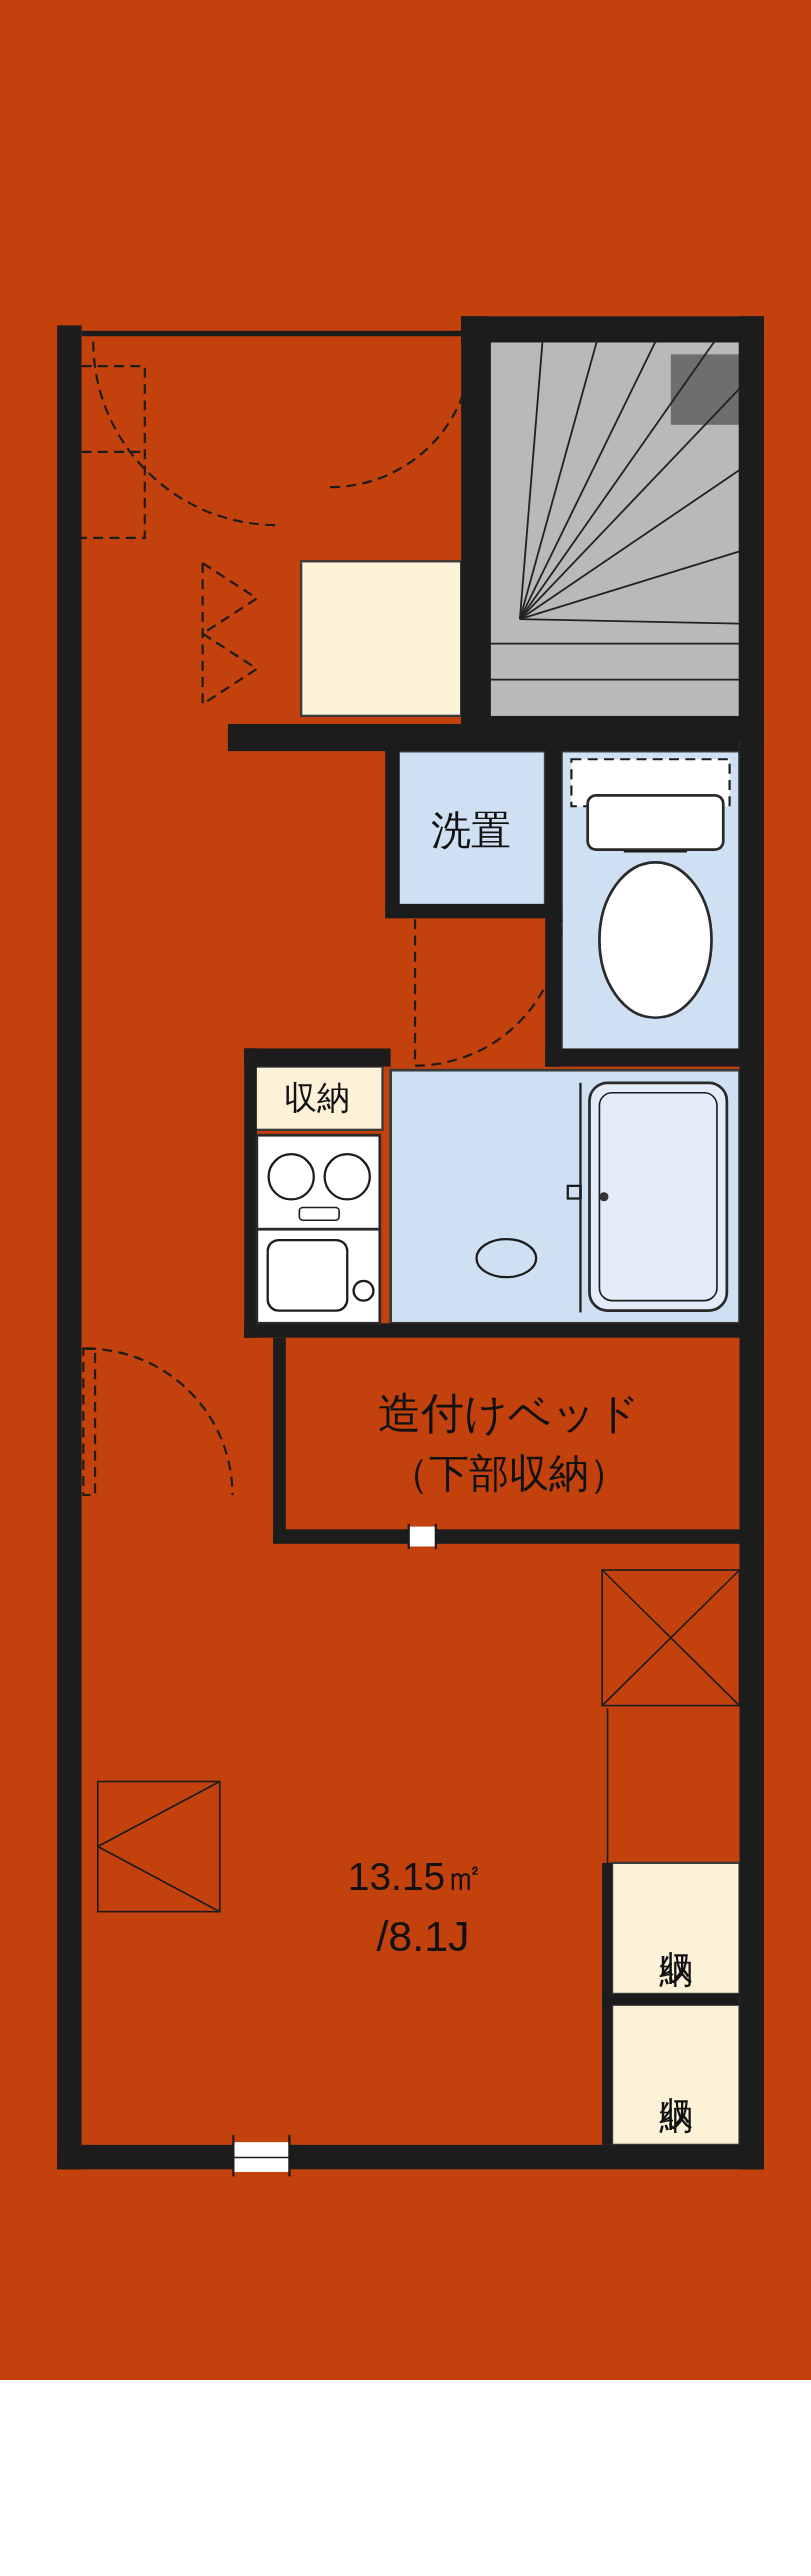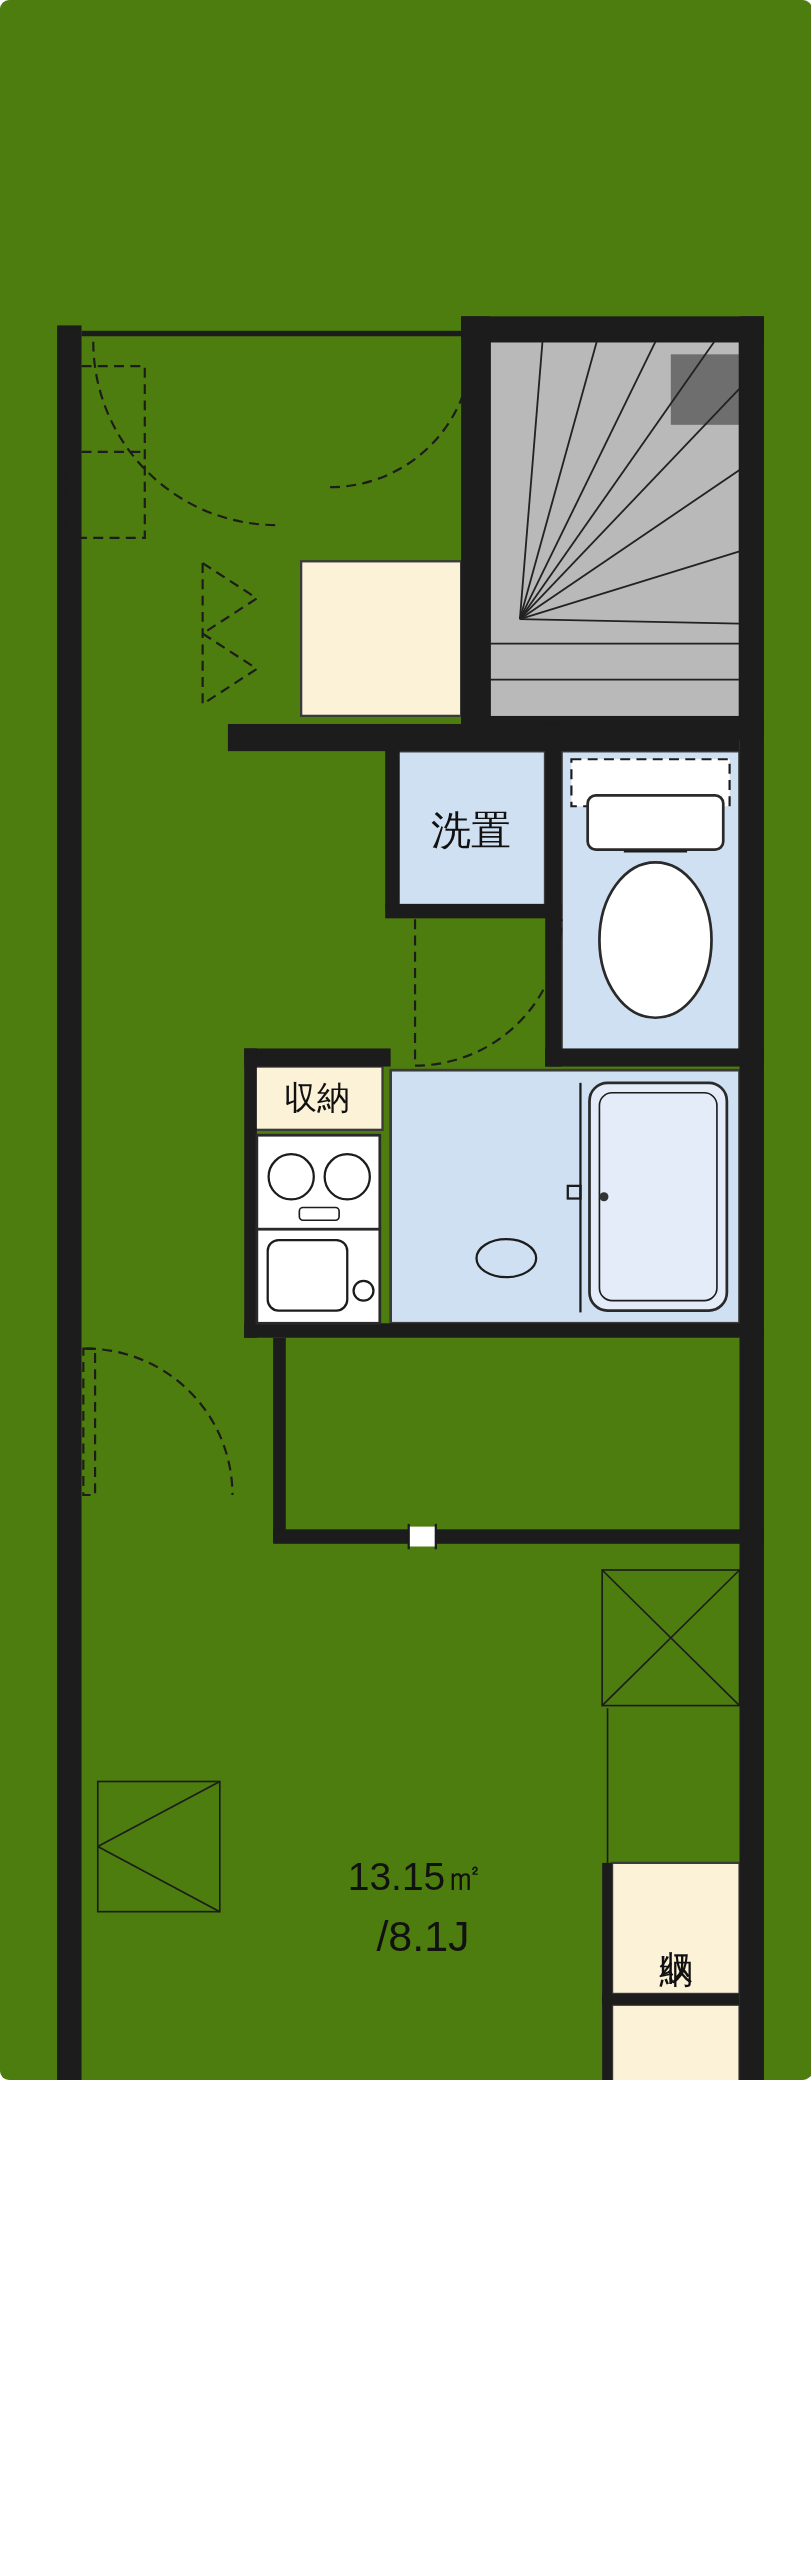--- a/index.html
+++ b/index.html
@@ -1,22 +1,21 @@
 <!DOCTYPE html>
 <html style="font-size:14.5px"><head>
 <meta charset="utf-8">
 <style>
   html,body{margin:0;padding:0;background:#ffffff;}
   .page{
     position:relative;
-    width:812px;height:2080px;
-    background:#4d7c0f;
+    width:812px;height:2380px;
+    background:#c2410c;
     font-family:"Liberation Sans","DejaVu Sans",sans-serif;
     overflow:hidden;
-    border-radius:9px;
   }
   svg.plan{position:absolute;left:0;top:0;}
   
   .wall{fill:#1c1c1c;}
   .thin{stroke:#1c1c1c;stroke-width:2.5;fill:none;}
   .thin15{stroke:#1c1c1c;stroke-width:1.8;fill:none;}
   .dash{stroke:#1c1c1c;stroke-width:2.4;fill:none;stroke-dasharray:11 7;}
   .dashfill{fill:#ffffff;stroke:#1c1c1c;stroke-width:2.4;stroke-dasharray:11 7;}
   .room-blue{stroke:#3a3a3a;stroke-width:3;}
   .cream{stroke:#3a3a3a;stroke-width:2.5;}
@@ -160,20 +159,22 @@
     <line class="thin15" x1="666" y1="1737" x2="818" y2="1887"></line>
     <line class="thin15" x1="818" y1="1737" x2="666" y2="1887"></line>
     <line class="thin15" x1="672" y1="1890" x2="672" y2="2061"></line>
   </g>
 </svg>
 
 <div class="lbl" style="left:471px;top:830px;font-size:40px;">洗置</div>
 
 <div class="lbl" style="left:317px;top:1098px;font-size:33px;">収納</div>
 
+<div class="lbl" style="left:509px;top:1414px;font-size:43px;">造付けベッド</div>
+<div class="lbl" style="left:509px;top:1473px;font-size:40px;">（下部収納）</div>
 
 <div class="lbl" style="left:416px;top:1877px;font-size:39px;">13.15㎡</div>
 <div class="lbl" style="left:423px;top:1937px;font-size:43px;">/8.1J</div>
 
 <div class="lbl vtext" style="left:676px;top:1928px;font-size:34px;">収納</div>
 <div class="lbl vtext" style="left:676px;top:2074px;font-size:34px;">収納</div>
 
 </div>
 
 

